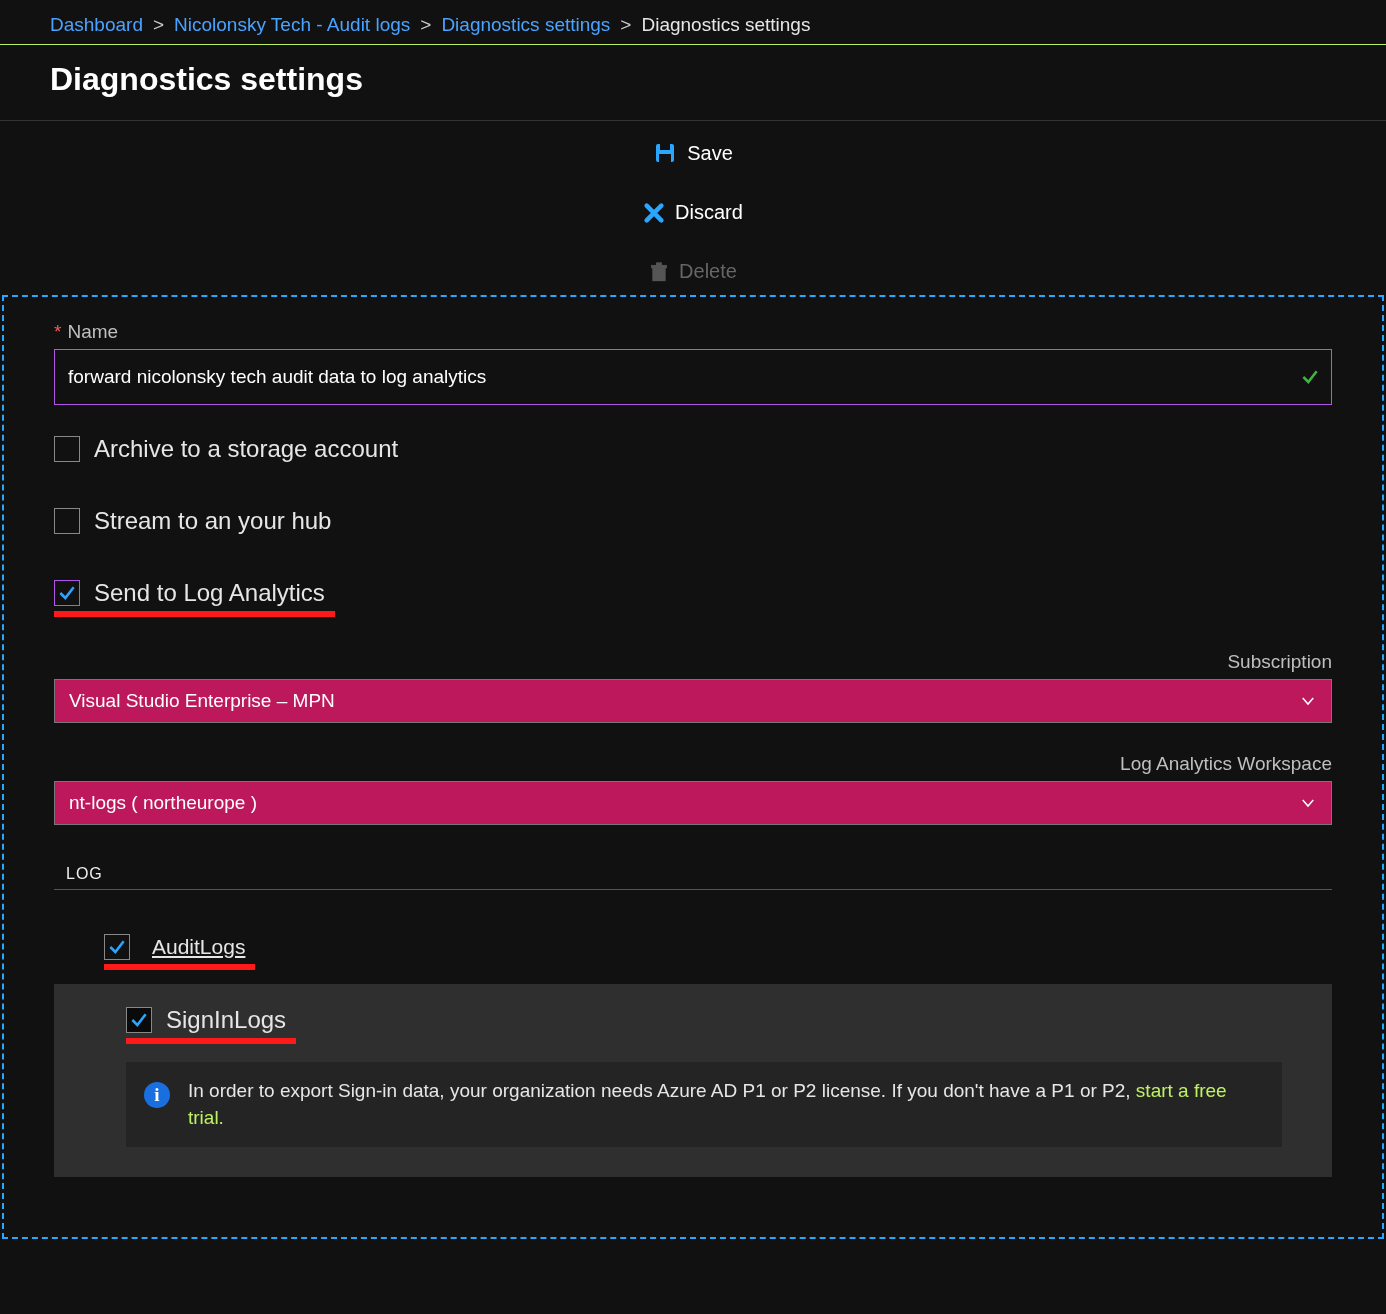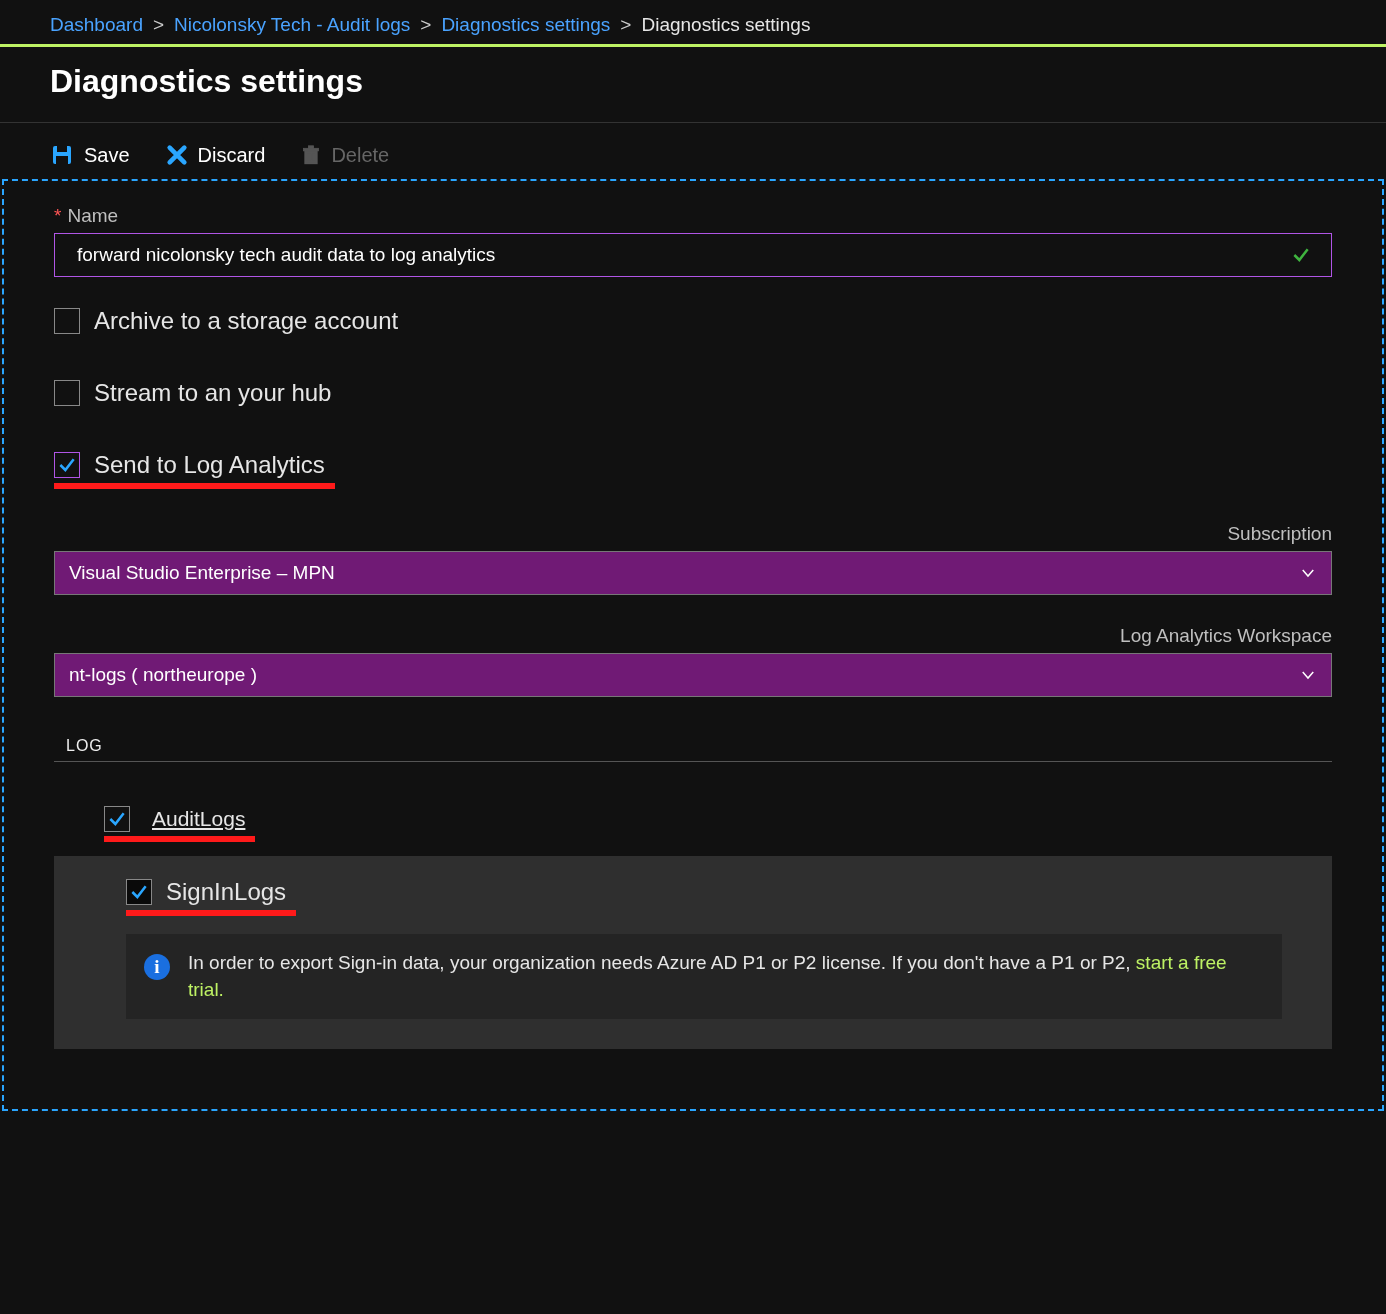--- a/index.html
+++ b/index.html
@@ -11,21 +11,21 @@
     font-size: 15px;
   }
   .page { width: 1386px; background:#111; }
   
   .breadcrumb {
     display: flex;
     align-items: center;
     gap: 10px;
     padding: 14px 50px 8px 50px;
     font-size: 19px;
-    border-bottom: 3px solid #bef264;
+    border-bottom: 1px solid #bef264;
   }
   .breadcrumb a { color:#4aa3ff; text-decoration:none; }
   .breadcrumb .sep { color:#ccc; }
   .breadcrumb .current { color:#e6e6e6; }
   
   .title-row {
     padding: 16px 50px 22px 50px;
     border-bottom: 1px solid #333;
   }
   .title-row h1 {
@@ -33,20 +33,21 @@
     font-size: 32px;
     font-weight:600;
     color:#fff;
   }
   
   .toolbar {
     display:flex;
     align-items:center;
     gap: 36px;
     padding: 20px 50px 12px 50px;
+    flex-direction: column;
   }
   .tool-btn {
     display:flex; align-items:center; gap:10px;
     color:#fff; font-size:20px; cursor:pointer;
   }
   .tool-btn.disabled { color:#666; cursor:default; }
   .tool-btn .ico { display:inline-flex; }
   .tool-btn.disabled svg * { stroke:#555 !important; fill:#555 !important; }
 
   
@@ -54,21 +55,21 @@
     margin: 0 2px 0 2px;
     border: 2px dashed #2aa6ff;
     padding: 24px 50px 60px 50px;
   }
   .field-group { margin-bottom: 30px; }
   .field-label { font-size:19px; color:#bfbfbf; display:flex; align-items:center; gap:6px; margin-bottom:6px;}
   .req-star { color:#ff5555; }
   .name-input-wrap {
     border:1px solid #b055e6;
     display:flex; align-items:center;
-    height:44px; padding: 0 20px;
+    height:56px; padding: 0 11px;
     background:#111;
   }
   .name-input-wrap input {
     flex:1; border:none; outline:none; background:transparent;
     color:#fff; font-size:19px;
   }
   .check-ok svg { display:block; }
 
   
   .cb-row { display:flex; align-items:center; gap:14px; margin-bottom: 44px;}
@@ -89,21 +90,21 @@
   }
 
   
   .dd-label { font-size:19px; color:#bfbfbf; margin-bottom:6px;text-align:right; }
   .dd {
     border:1px solid #777;
     height:44px;
     display:flex; align-items:center; justify-content:space-between;
     padding:10px 14px;
     font-size:19px; color:#fff;
-    background:#701a75;
+    background:#be185d;
     cursor:pointer;
     gap:23px;
   }
   .dd .chev svg { display:block; }
 
   
   .log-header {
     font-size:16px; font-weight:400; letter-spacing:1px;
     color:#eee; margin: 40px 0 6px 12px;
   }

